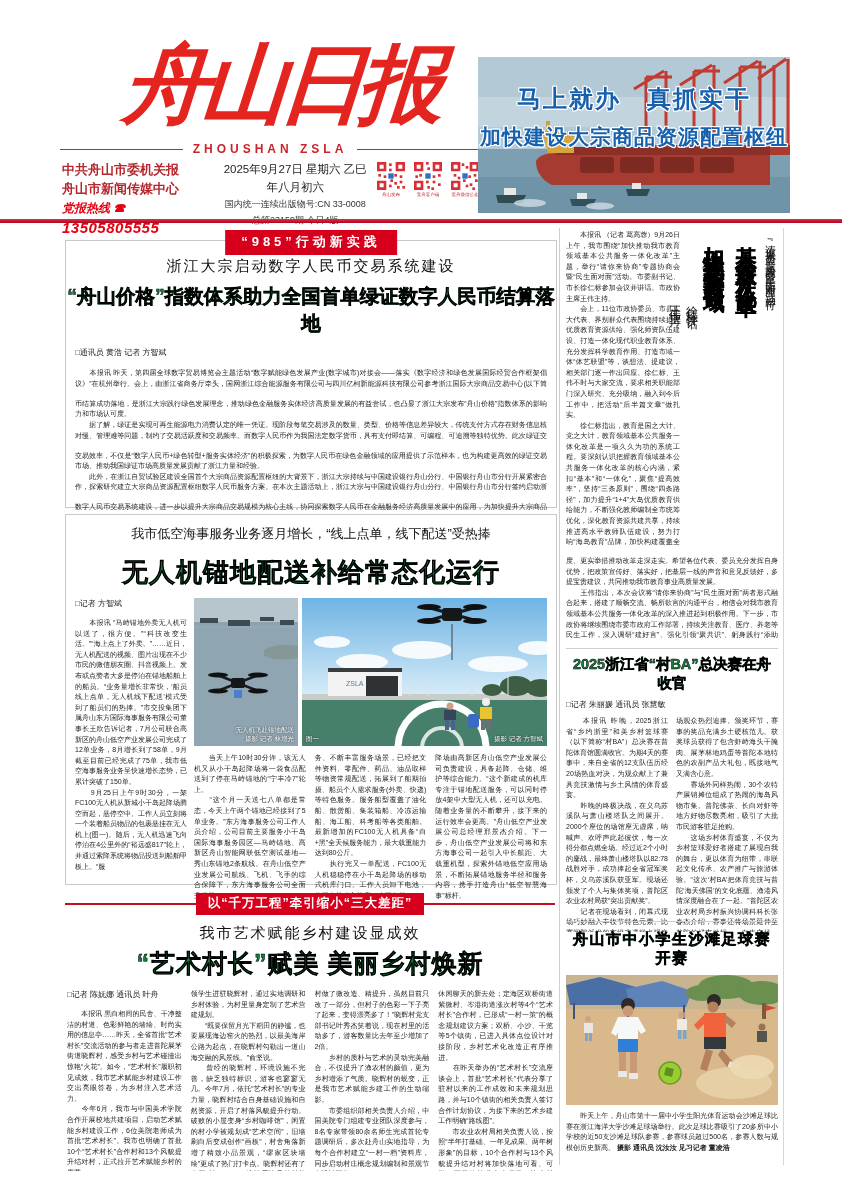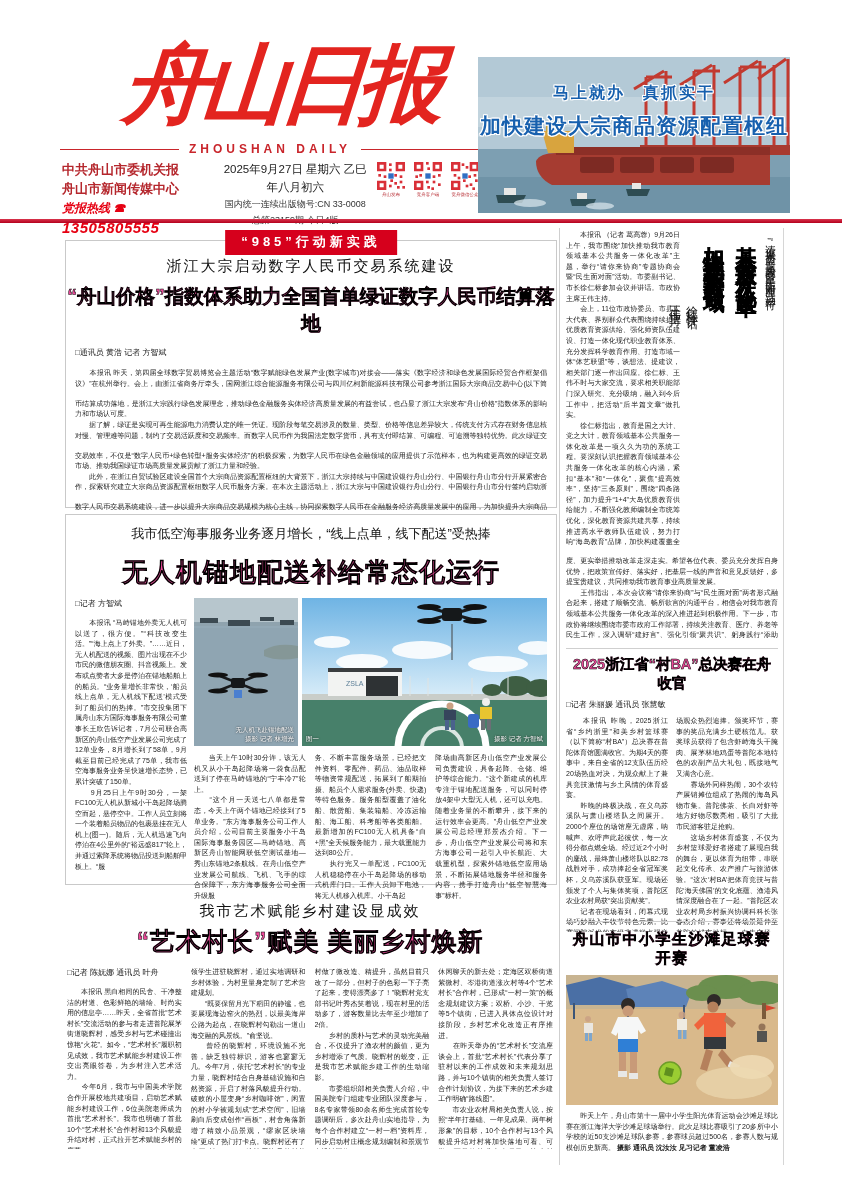--- a/index.html
+++ b/index.html
@@ -19,28 +19,28 @@
   .mh-date .d2,.mh-date .d3{font-size:9px;color:#333;line-height:16px;}
   .mh-qrs{display:flex;gap:7px;margin-left:6px;align-items:flex-start;padding-top:2px;}
   .qr{width:30px;text-align:center;}
   .qr svg{width:28px;height:28px;display:block;margin:0 auto;}
   .qr .lbl{font-size:5px;color:#b5272d;line-height:8px;white-space:nowrap;transform:scale(.9);}
   
   .banner{left:478px;top:57px;width:312px;height:156px;overflow:hidden;}
   .banner svg{position:absolute;left:0;top:0;}
   .banner-text{position:absolute;left:0;top:26px;width:100%;text-align:center;color:#1760ae;font-weight:900;
     text-shadow:1px 0 0 #fff,-1px 0 0 #fff,0 1px 0 #fff,0 -1px 0 #fff,1px 1px 0 #fff,-1px -1px 0 #fff,1px -1px 0 #fff,-1px 1px 0 #fff;}
-  .banner-text .b1{font-size:16px;letter-spacing:2px;}
+  .banner-text .b1{font-size:24px;letter-spacing:2px;}
   .banner-text .b2{font-size:21px;letter-spacing:1px;margin-top:8px;}
   .red-rule{left:0;top:219px;width:842px;height:4px;background:linear-gradient(#d9344c,#b4001e);}
   
   .box{border:1px solid #c9c9c9;background:#fff;}
   .badge{background:#d6001c;color:#fff;font-weight:bold;white-space:nowrap;}
   .kicker{text-align:center;color:#111;}
-  .headline{text-align:center;font-weight:900;color:#ec4899;-webkit-text-stroke:.5px #000;}
+  .headline{text-align:center;font-weight:900;color:#15803d;-webkit-text-stroke:.5px #000;}
   .byline{font-size:8px;color:#222;line-height:12px;white-space:nowrap;}
   .bodytxt{font-size:7px;line-height:10.6px;text-align:justify;color:#232323;white-space:pre-line;overflow:hidden;}
   .cols{display:flex;gap:9px;}
   .cols>div{flex:1;overflow:hidden;}
   .vtext{writing-mode:vertical-rl;}
   .hline{background:#cfcfcf;height:1px;}
   
   .a1{left:65px;top:240px;width:490px;height:266px;}
   .a1 .badge{position:absolute;left:50%;transform:translateX(-50%);top:-11px;font-size:13px;letter-spacing:4px;padding:3px 16px 4px;}
   .a1-kicker{margin-top:16px;font-size:15px;letter-spacing:2px;}
@@ -101,21 +101,21 @@
   .r3-cap{margin-top:6px;font-size:7px;line-height:10.6px;text-align:justify;color:#232323;}
   .r3-cap .credit{font-weight:bold;}
 </style>
 </head>
 <body>
 
 <div>
 
   <div class="abs mh-title">舟山日报</div>
   <div class="abs mh-en">
-      <span>ZHOUSHAN DAILY</span>
+      <span>ZHOUSHAN ZSLA</span>
     </div>
 
   <div class="abs mh-info">
     <div class="mh-org">
       <div class="l1">中共舟山市委机关报</div>
       <div class="l2">舟山市新闻传媒中心</div>
       <div class="mh-hot">
         <span>党报热线</span>
         <span>☎</span>
         <span class="num">13505805555</span>
@@ -375,20 +375,23 @@
 　　“这个月一天送七八单都是常态，今天上午两个锚地已经接到了5单业务。”东方海事服务公司工作人员介绍，公司目前主要服务小干岛国际海事服务园区—马峙锚地、高新区舟山智能网联低空测试基地—秀山东锚地2条航线。在舟山低空产业发展公司航线、飞机、飞手的综合保障下，东方海事服务公司全面升级服</div>
           <div class="bodytxt">务、不断丰富服务场景，已经把文件资料、零配件、药品、油品取样等物资常规配送，拓展到了船期拍摄、船员个人需求服务(外卖、快递)等特色服务。服务船型覆盖了油化船、散货船、集装箱船、冷冻运输船、海工船、科考船等各类船舶。最新增加的FC100无人机具备“白+黑”全天候服务能力，最大载重能力达到80公斤。
 　　执行完又一单配送，FC100无人机稳稳停在小干岛起降场的移动式机库门口。工作人员卸下电池，将无人机移入机库。小干岛起</div>
           <div class="bodytxt">降场由高新区舟山低空产业发展公司负责建设，具备起降、仓储、维护等综合能力。“这个新建成的机库专注于锚地配送服务，可以同时停放4架中大型无人机，还可以充电。随着业务量的不断攀升，接下来的运行效率会更高。”舟山低空产业发展公司总经理邢景杰介绍。下一步，舟山低空产业发展公司将和东方海事公司一起引入中长航距、大载重机型，探索外锚地低空应用场景，不断拓展锚地服务半径和服务内容，携手打造舟山“低空智慧海事”标杆。</div>
         </div>
       </div>
     </div>
   </div>
 
   <div class="abs a3">
+    <div class="badge-row">
+      <div class="badge">以“千万工程”牵引缩小“三大差距”</div>
+    </div>
     <div class="kicker a3-kicker">我市艺术赋能乡村建设显成效</div>
     <div class="headline a3-headline">“艺术村长”赋美  美丽乡村焕新</div>
     <div class="cols a3-body">
       <div>
         <div class="byline">□记者 陈妩娜 通讯员 叶舟</div>
         <div class="bodytxt" style="height:162px;">　　本报讯 黑白相间的民舍、干净整洁的村道、色彩鲜艳的墙绘、时尚实用的信息亭……昨天，全省首批“艺术村长”交流活动的参与者走进普陀展茅街道晓辉村，感受乡村与艺术碰撞出惊艳“火花”。如今，“艺术村长”履职初见成效，我市艺术赋能乡村建设工作交出亮眼答卷，为乡村注入艺术活力。
 　　今年6月，我市与中国美术学院合作开展校地共建项目，启动艺术赋能乡村建设工作，6位美院老师成为首批“艺术村长”。我市也明确了首批10个“艺术村长”合作村和13个风貌提升结对村，正式拉开艺术赋能乡村的序幕。
 　　中国美院教授俞坚，是首批“艺术村长”之一。今年暑期，他多次带</div>
       </div>
       <div class="bodytxt">领学生进驻晓辉村，通过实地调研和乡村体验，为村里量身定制了艺术营建规划。

